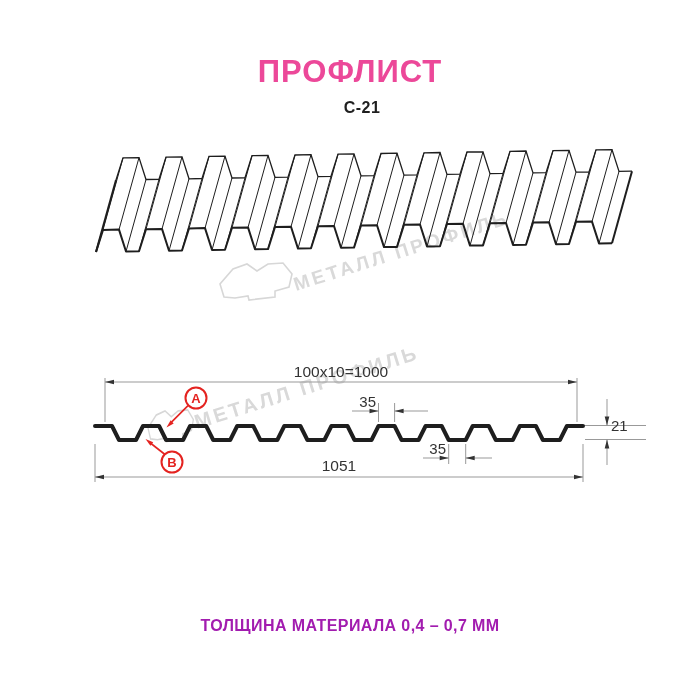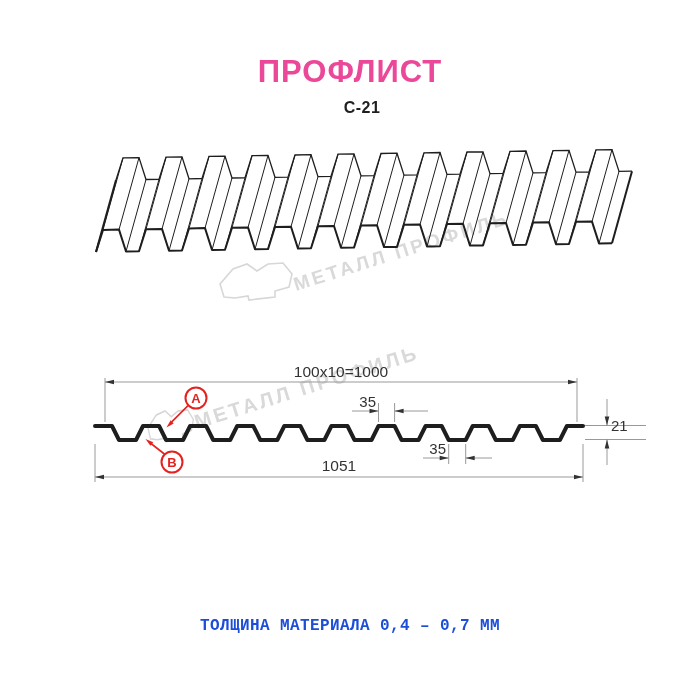--- a/index.html
+++ b/index.html
@@ -10,21 +10,21 @@
   .title{
     position:absolute;top:54px;left:0;width:700px;text-align:center;
     font-size:31px;font-weight:800;letter-spacing:1px;color:#ec4899;
   }
   .subtitle{
     position:absolute;top:99px;left:0;width:700px;text-align:center;
     font-size:16px;font-weight:700;letter-spacing:0.5px;color:#1f1f1f;padding-left:12px;
   }
   .footer-note{
     position:absolute;top:617px;left:0;width:700px;text-align:center;
-    font-size:16px;font-weight:700;letter-spacing:0.4px;color:#1d4ed8;font-family:Liberation Mono, monospace;
+    font-size:16px;font-weight:700;letter-spacing:0.4px;color:#a21caf;
   }
   svg{position:absolute;top:0;left:0;}
   .dimtxt{fill:#333333;font-size:15px;font-family:"Liberation Sans", sans-serif;}
   .dimtxt-big{fill:#333333;font-size:15.5px;font-family:"Liberation Sans", sans-serif;}
   .wmtext{fill:#d9d9d9;font-weight:700;letter-spacing:3px;font-family:"Liberation Sans", sans-serif;}
   .callout-letter{fill:#e42320;font-size:13px;font-weight:700;font-family:"Liberation Sans", sans-serif;}
 </style>
 </head>
 <body>
 

